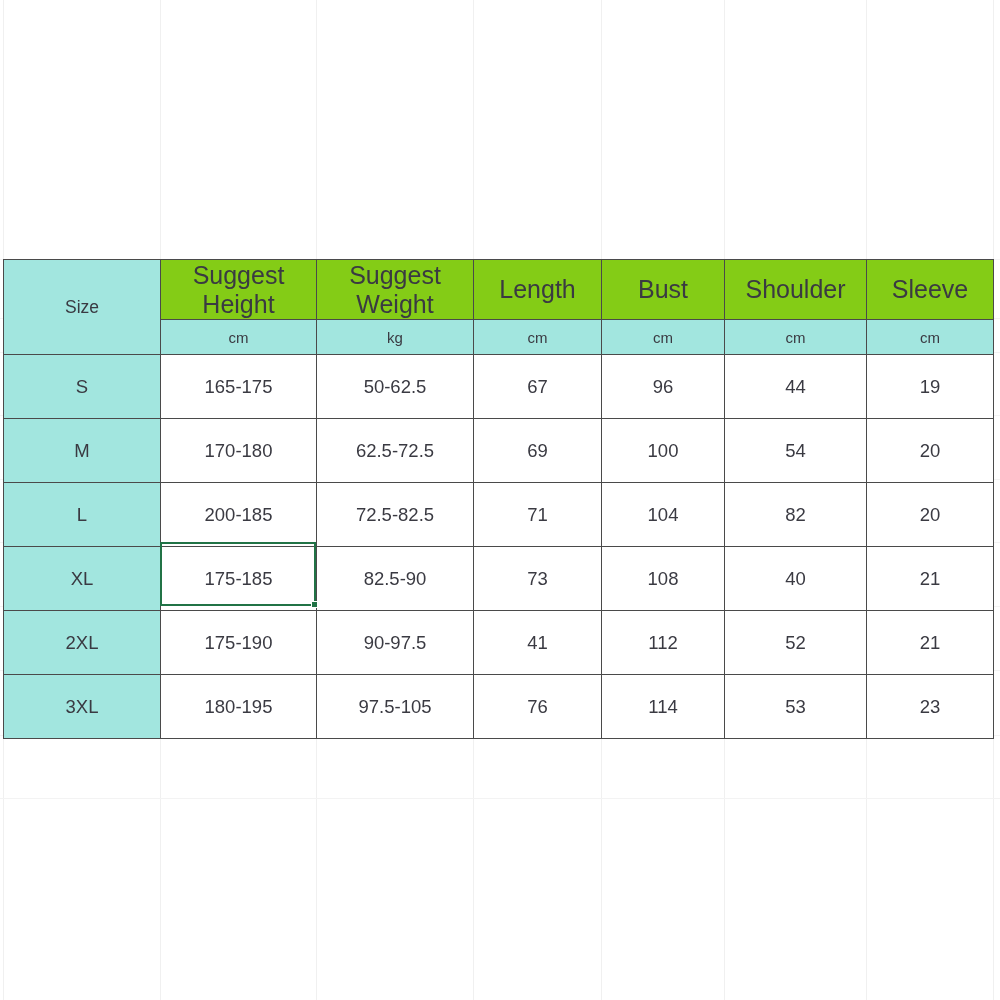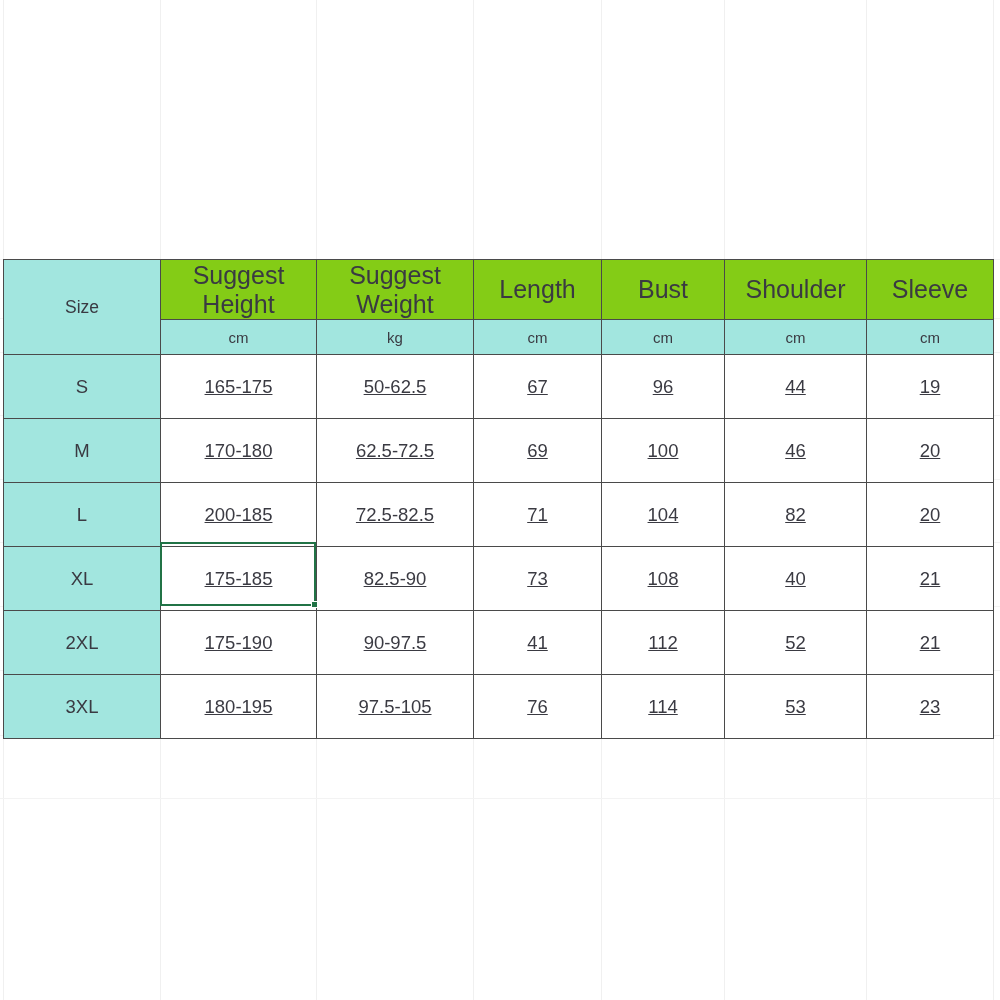--- a/index.html
+++ b/index.html
@@ -86,21 +86,20 @@
   .data-row td {
     height: 63px;
     font-size: 18.5px;
   }
   .cell-size {
     background: #a2e6df;
     font-size: 18px;
   }
   .cell-value {
     background: #ffffff;
-    text-decoration: underline;
   }
 
   
   #active-cell-selection {
     position: absolute;
     left: 160px;
     top: 542px;
     width: 156px;
     height: 64px;
     border: 2px solid #217346;
@@ -181,21 +180,21 @@
         <td class="cell-value">96</td>
         <td class="cell-value">44</td>
         <td class="cell-value">19</td>
       </tr>
       <tr class="data-row">
         <td class="cell-size">M</td>
         <td class="cell-value">170-180</td>
         <td class="cell-value">62.5-72.5</td>
         <td class="cell-value">69</td>
         <td class="cell-value">100</td>
-        <td class="cell-value">46</td>
+        <td class="cell-value">54</td>
         <td class="cell-value">20</td>
       </tr>
       <tr class="data-row">
         <td class="cell-size">L</td>
         <td class="cell-value">200-185</td>
         <td class="cell-value">72.5-82.5</td>
         <td class="cell-value">71</td>
         <td class="cell-value">104</td>
         <td class="cell-value">82</td>
         <td class="cell-value">20</td>

